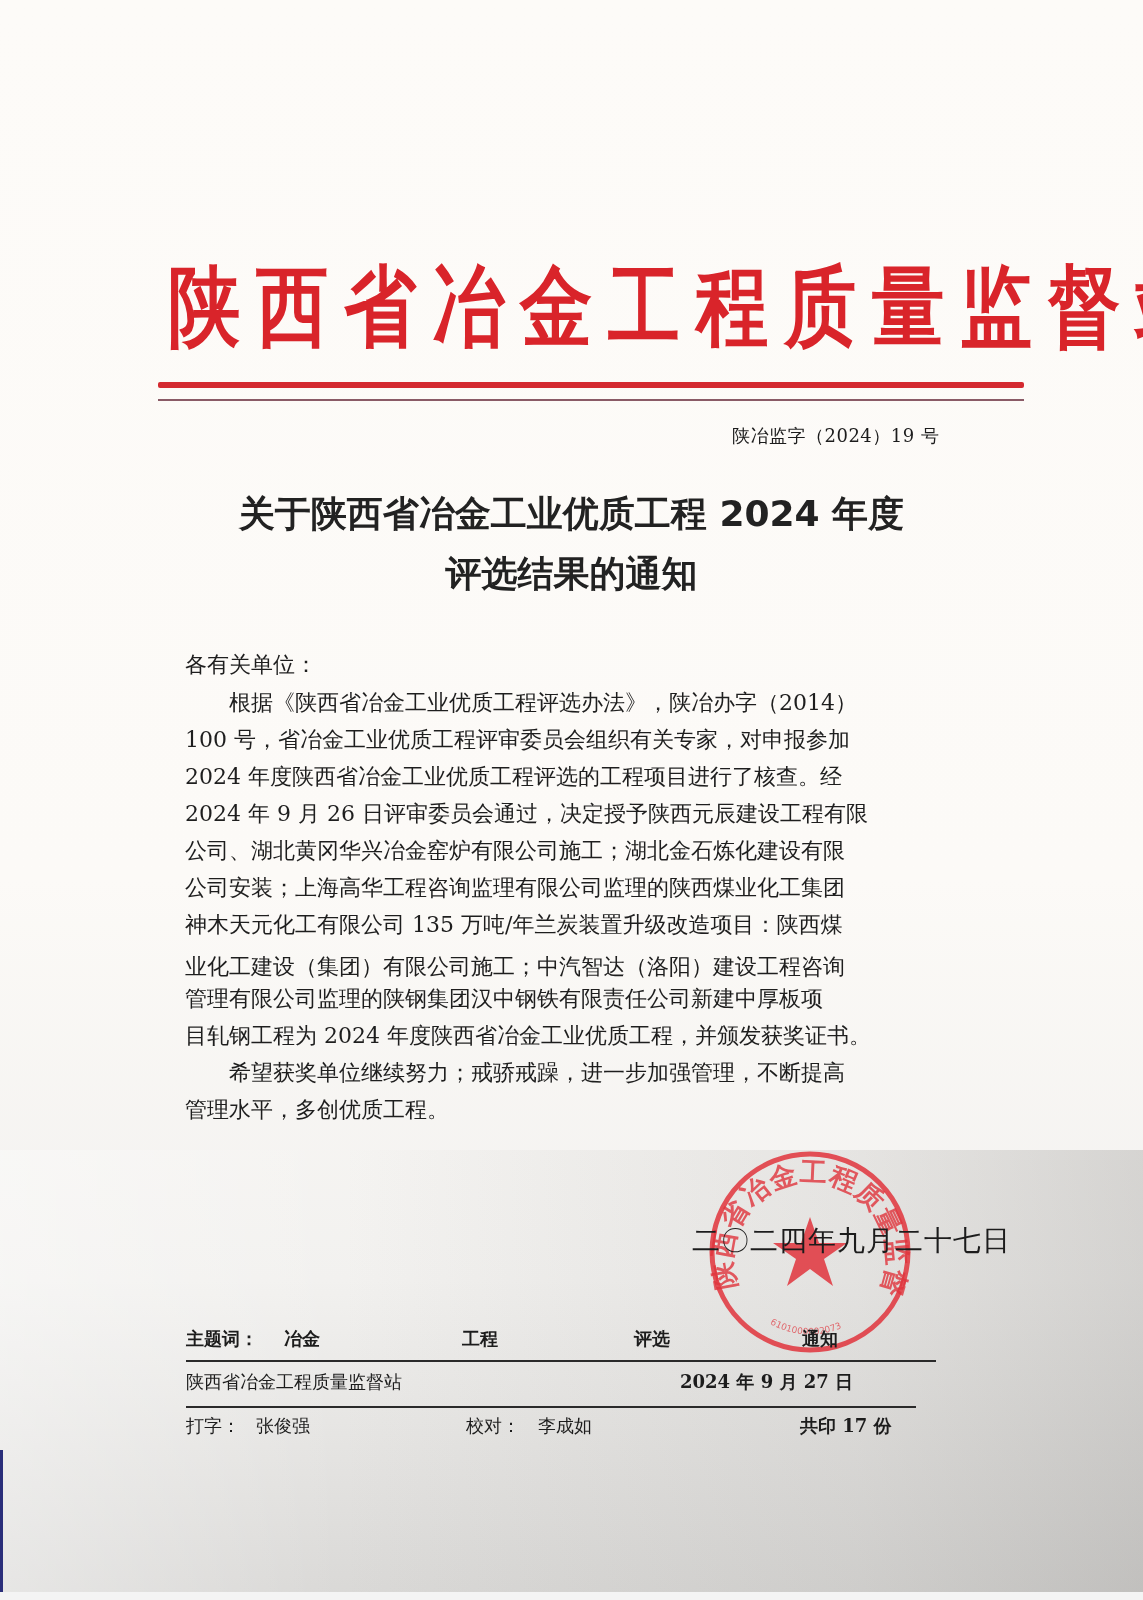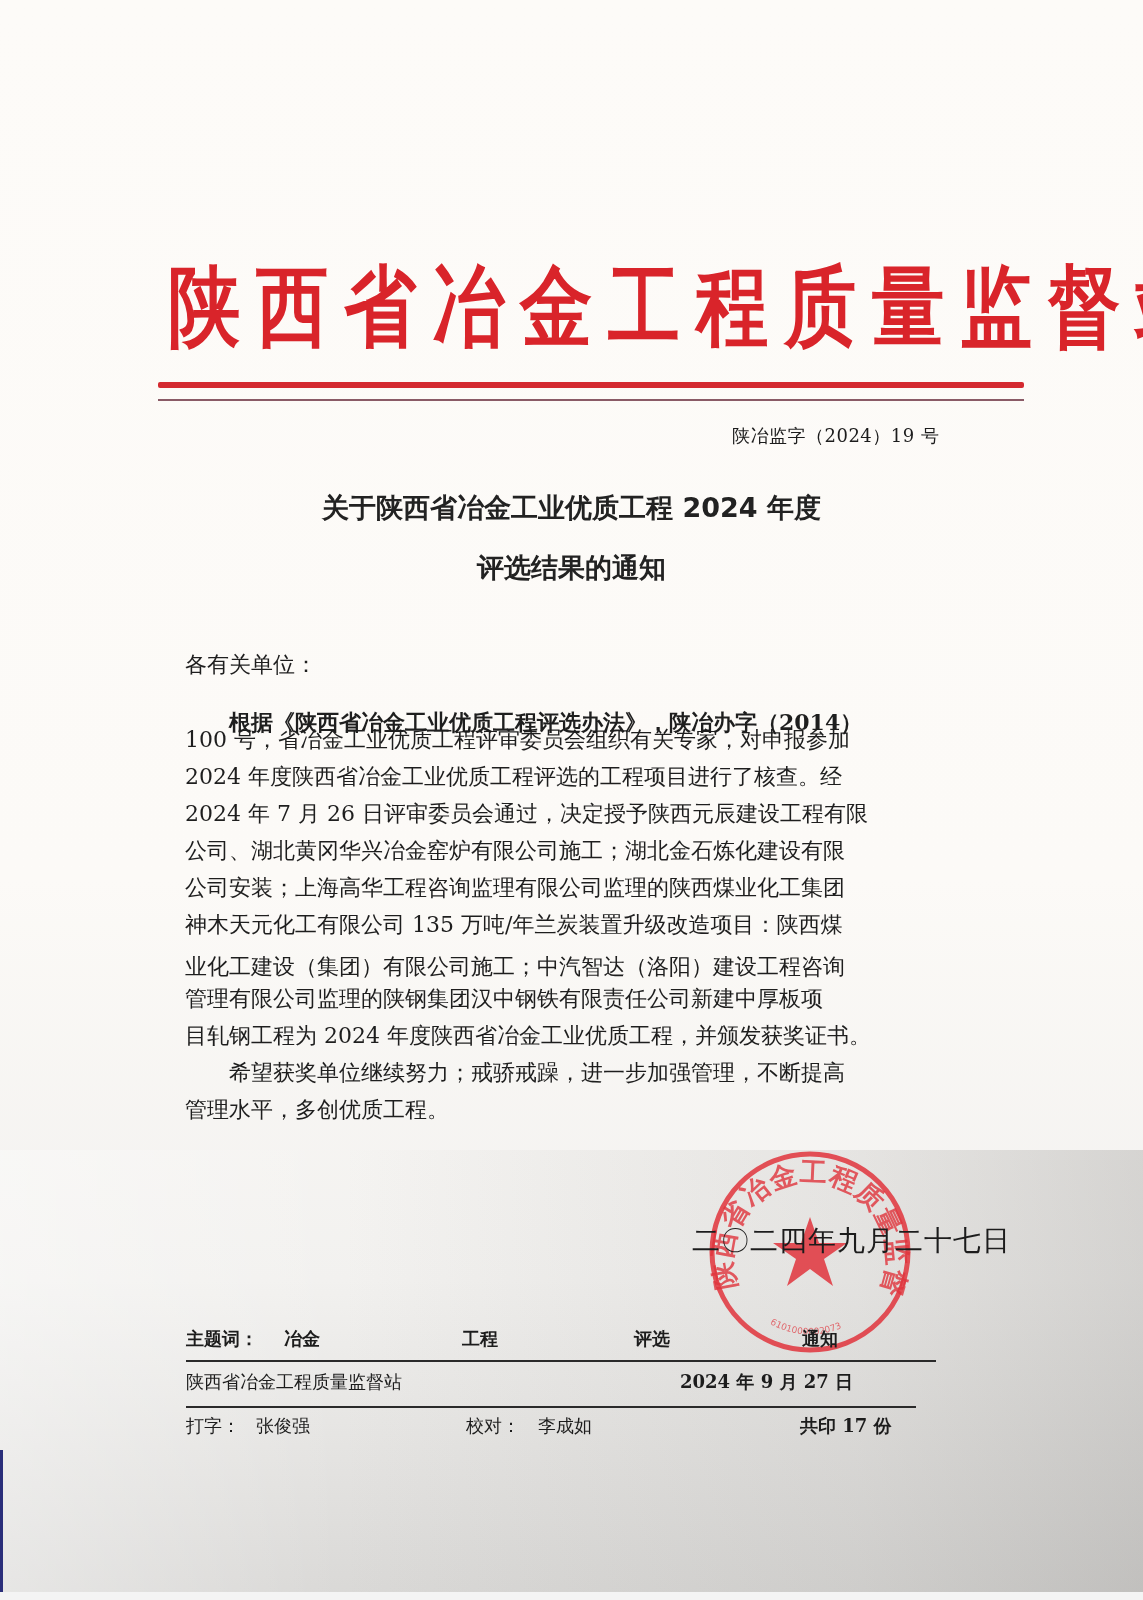--- a/index.html
+++ b/index.html
@@ -60,21 +60,21 @@
 
     .doc-number {
       left: 732px; top: 424px;
       font-size: 18px;
       letter-spacing: 0.5px;
     }
 
     .title {
       left: 0; width: 1143px; text-align: center;
       font-family: "DejaVu Sans", "Liberation Sans", sans-serif;
-      font-size: 27px;
+      font-size: 36px;
       font-weight: bold;
       color: #222;
     }
     .title-1 { top: 490px; }
     .title-2 { top: 550px; }
 
     .body-text {
       font-size: 22px;
       color: #1e1e1e;
     }
@@ -129,24 +129,24 @@
 <div class="abs rule-thin"></div>
 
 <div class="abs doc-number">陕冶监字（2024）19 号</div>
 
 <div class="abs title title-1">关于陕西省冶金工业优质工程 2024 年度</div>
 <div class="abs title title-2">评选结果的通知</div>
 
 <div class="abs body-text" style="left:185px; top:650px;">各有关单位：</div>
 
 <div>
-  <div class="abs body-text body-line" style="top:708px;font-weight:bold;">　　根据《陕西省冶金工业优质工程评选办法》，陕冶办字（2014）</div>
+  <div class="abs body-text body-line" style="top:688px;">　　根据《陕西省冶金工业优质工程评选办法》，陕冶办字（2014）</div>
   <div class="abs body-text body-line" style="top:725px;">100 号，省冶金工业优质工程评审委员会组织有关专家，对申报参加</div>
   <div class="abs body-text body-line" style="top:762px;">2024 年度陕西省冶金工业优质工程评选的工程项目进行了核查。经</div>
-  <div class="abs body-text body-line" style="top:799px;">2024 年 7 月 26 日评审委员会通过，决定授予陕西元辰建设工程有限</div>
+  <div class="abs body-text body-line" style="top:799px;">2024 年 9 月 26 日评审委员会通过，决定授予陕西元辰建设工程有限</div>
   <div class="abs body-text body-line" style="top:836px;">公司、湖北黄冈华兴冶金窑炉有限公司施工；湖北金石炼化建设有限</div>
   <div class="abs body-text body-line" style="top:873px;">公司安装；上海高华工程咨询监理有限公司监理的陕西煤业化工集团</div>
   <div class="abs body-text body-line" style="top:910px;">神木天元化工有限公司 135 万吨/年兰炭装置升级改造项目：陕西煤</div>
   <div class="abs body-text body-line" style="top:952px;font-family:Liberation Serif, serif;">业化工建设（集团）有限公司施工；中汽智达（洛阳）建设工程咨询</div>
   <div class="abs body-text body-line" style="top:984px;">管理有限公司监理的陕钢集团汉中钢铁有限责任公司新建中厚板项</div>
   <div class="abs body-text body-line" style="top:1021px;">目轧钢工程为 2024 年度陕西省冶金工业优质工程，并颁发获奖证书。</div>
 </div>
 
 <div>
   <div class="abs body-text body-line" style="top:1058px;">　　希望获奖单位继续努力；戒骄戒躁，进一步加强管理，不断提高</div>

